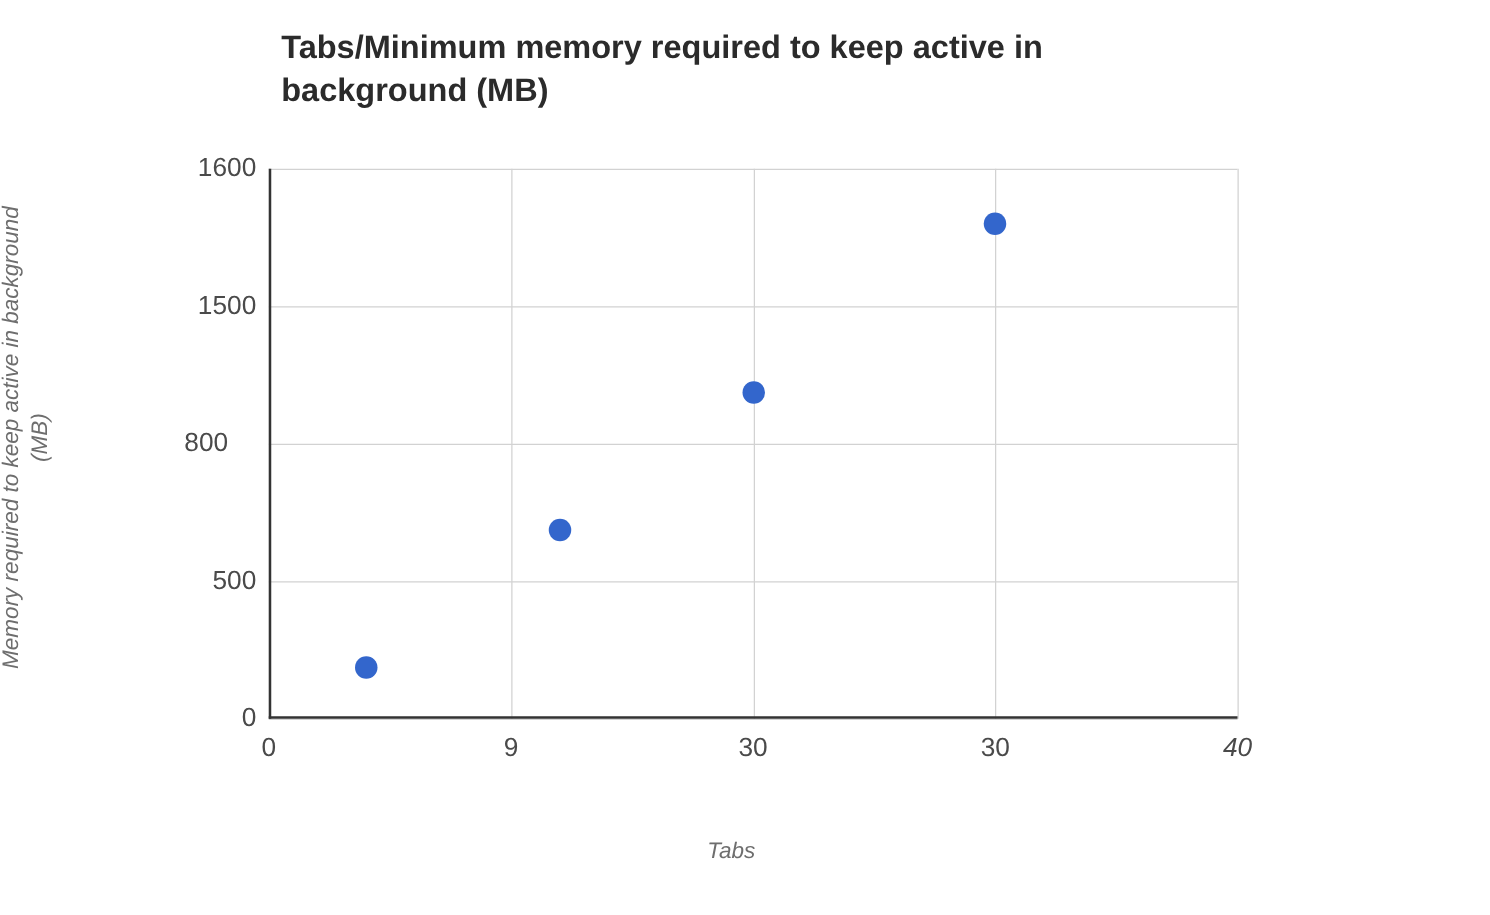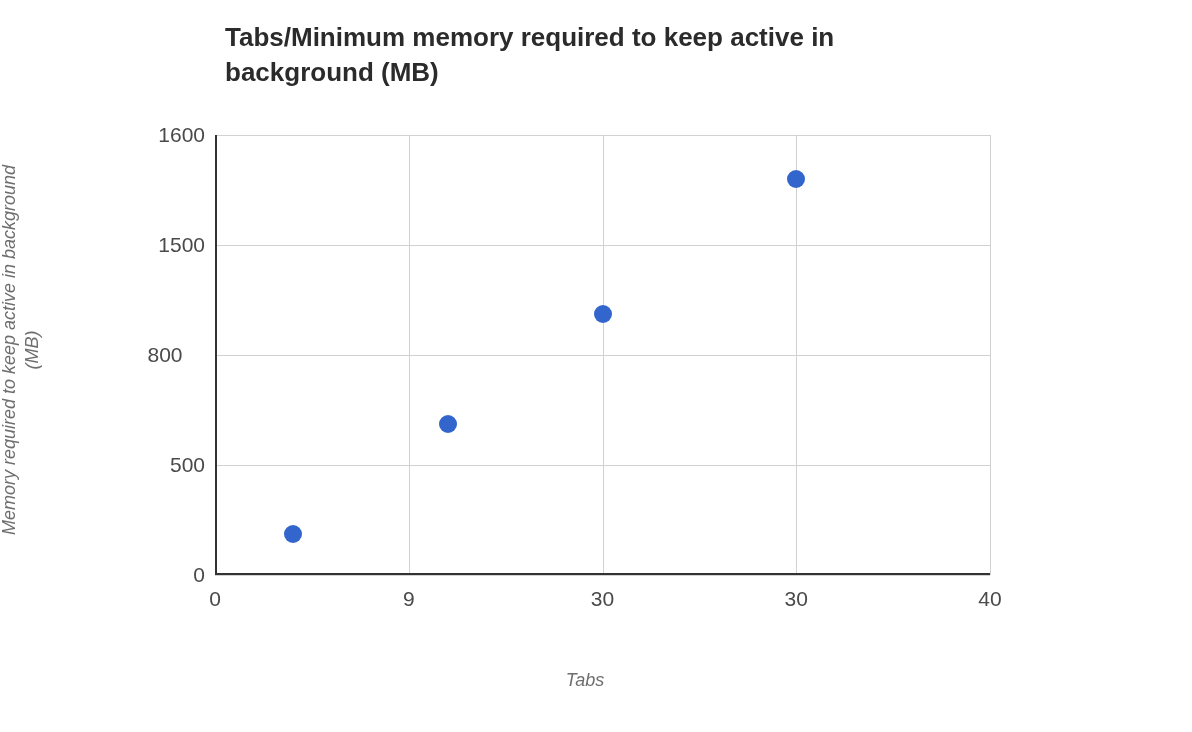--- a/index.html
+++ b/index.html
@@ -143,21 +143,21 @@
       <div class="y-tick-label" style="top: 0px;">1600</div>
       <div class="grid-v" style="left: 0px;"></div>
       <div class="x-tick-label" style="left: 0px;">0</div>
       <div class="grid-v" style="left: 193.75px;"></div>
       <div class="x-tick-label" style="left: 193.75px;">9</div>
       <div class="grid-v" style="left: 387.5px;"></div>
       <div class="x-tick-label" style="left: 387.5px;">30</div>
       <div class="grid-v" style="left: 581.25px;"></div>
       <div class="x-tick-label" style="left: 581.25px;">30</div>
       <div class="grid-v" style="left: 775px;"></div>
-      <div class="x-tick-label" style="left: 775px;">40</div>
+      <div class="x-tick-label" style="left: 775px; font-style: italic;">40</div>
       <div class="axis-v"></div>
       <div class="axis-h"></div>
       <div class="point" style="left: 77.5px; top: 398.75px; background: rgb(51, 102, 204);"></div>
       <div class="point" style="left: 232.5px; top: 288.75px; background: rgb(51, 102, 204);"></div>
       <div class="point" style="left: 387.5px; top: 178.75px; background: rgb(51, 102, 204);"></div>
       <div class="point" style="left: 581.25px; top: 44px; background: rgb(51, 102, 204);"></div>
     </div>
 
 </div>
 

